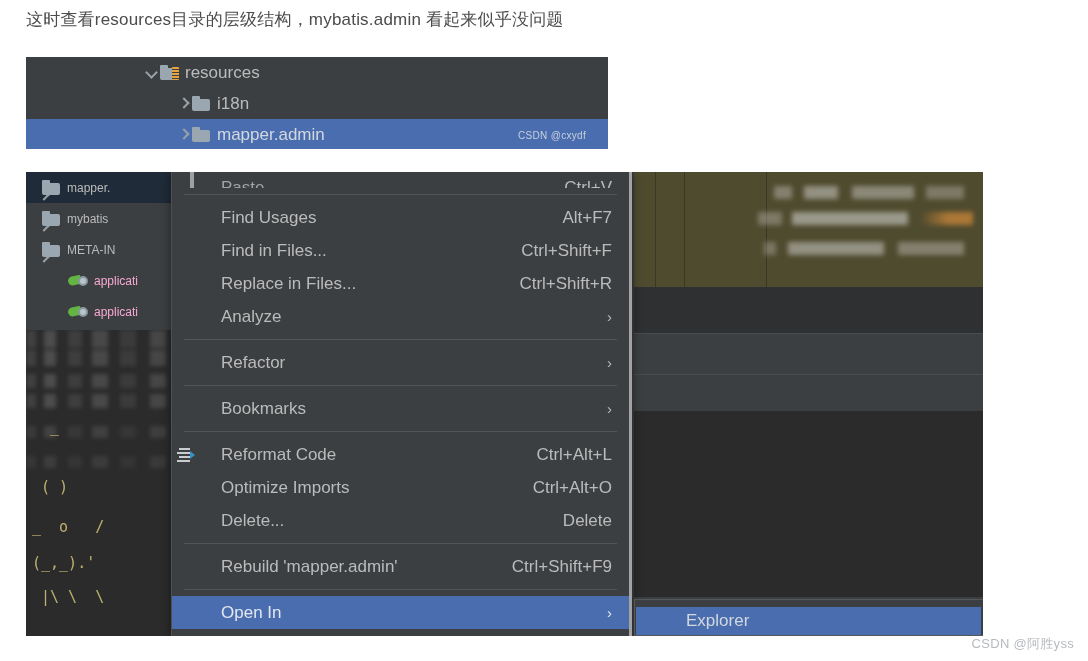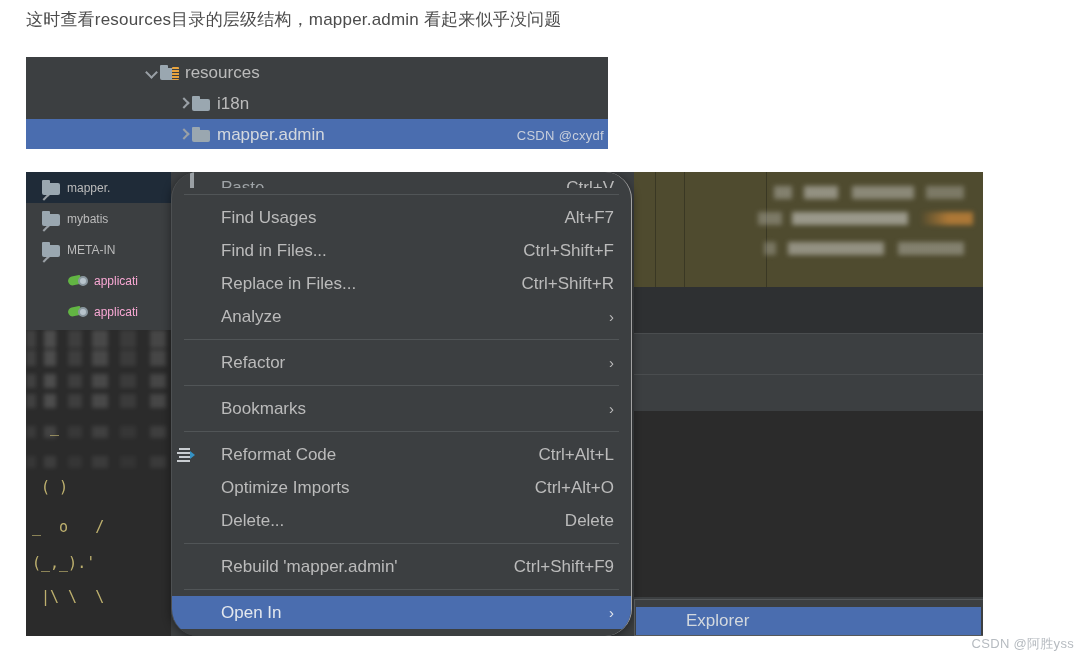--- a/index.html
+++ b/index.html
@@ -61,22 +61,22 @@
   .folder .tab {
     position:absolute; left:0; top:0px; width:8px; height:4px;
     background:#9AA7B0; border-radius:1px 1px 0 0;
   }
   .folder.res .bars {
     position:absolute; right:-1px; top:2px; width:7px; height:13px;
     background: repeating-linear-gradient(to bottom, #E8A33D 0 2px, #3C3F41 2px 3px);
     border-radius:1px;
   }
   .wm-tree {
-    position:absolute; right:4px; top:50%; transform: translateY(-50%);
-    font-size: 13px; color: #C8CFDC; letter-spacing:.3px;
+    position:absolute; right:22px; top:50%; transform: translateY(-50%);
+    font-size: 10px; color: #C8CFDC; letter-spacing:.3px;
   }
 
   
   .ide-shot {
     position:absolute; left:26px; top:172px;
     width:957px; height:464px;
     background:#3C3F41; overflow:hidden;
   }
 
   
@@ -143,24 +143,23 @@
   }
   .submenu .item {
     position:absolute; left:1px; top:7px; width:345px; height:28px;
     background:#4A6DAF; color:#D3D8DE; font-size:17px;
     display:flex; align-items:center; padding-left:50px; box-sizing:border-box;
   }
 
   
   .ctxmenu {
     position:absolute; left:171px; top:172px; width:461px; height:464px;
-    background:#3C3F41; border-left:1px solid #4D5052; border-right:1px solid #a3a3a3;
+    background:#3C3F41; border-left:1px solid #4D5052; border-right:3px solid #a3a3a3;
     box-sizing:border-box; overflow:hidden;
     box-shadow: 0 2px 10px rgba(0,0,0,.45);
-    border-radius: 27px;
   }
   .mi {
     position:relative; height:33px; display:flex; align-items:center;
     color:#BBBBBB; font-size:17px; padding-left:49px; padding-right:17px;
     box-sizing:border-box;
   }
   .mi .txt { flex:1 1 auto; white-space:nowrap; }
   .mi .acc { color:#BBBBBB; font-size:17px; white-space:nowrap; }
   .mi .arrow { width:14px; text-align:right; color:#BBBBBB; font-size:15px; }
   .mi.hl { background:#4A6DAF; }
@@ -184,21 +183,21 @@
   .wm-bottom {
     position:absolute; right:14px; bottom:8px;
     font-size:13px; color:#B6BBC0; letter-spacing:.3px;
   }
 </style>
 </head>
 <body>
 
 <div id="page">
 
-  <div class="caption">这时查看resources目录的层级结构，mapper.admin 看起来似乎没问题</div>
+  <div class="caption">这时查看resources目录的层级结构，mybatis.admin 看起来似乎没问题</div>
 
   <div class="tree-shot">
 
     <div class="tree-row" style="padding-left:118px;">
       <span class="twist">
           <span class="chev-d"></span>
         </span>
       <span class="folder res">
         <span class="tab"></span>
           <span class="body"></span>

